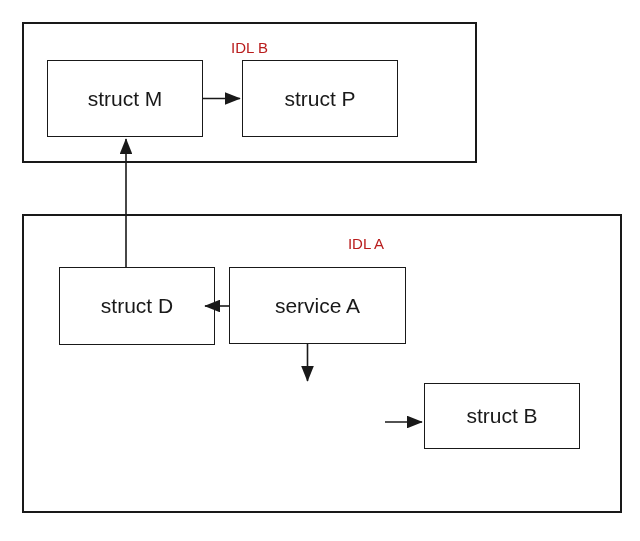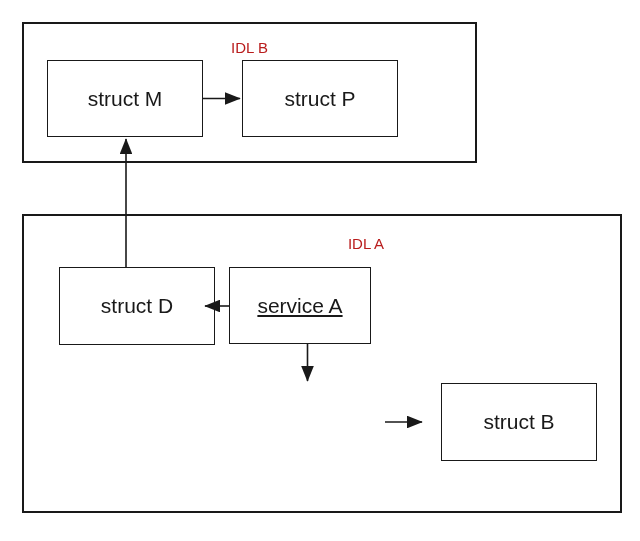--- a/index.html
+++ b/index.html
@@ -57,23 +57,23 @@
   
   #group-idl-b { left: 22px; top: 22px;  width: 455px; height: 141px; }
   #group-idl-b .group-label { top: 16px; }
   #group-idl-a { left: 22px; top: 214px; width: 600px; height: 299px; }
   #group-idl-a .group-label { top: 20px; padding-left: 44px; }
 
   
   #node-struct-m  { left: 47px;  top: 60px;  width: 156px; height: 77px; }
   #node-struct-p  { left: 242px; top: 60px;  width: 156px; height: 77px; text-align: right; }
   #node-struct-d  { left: 47px;  top: 267px; width: 156px; height: 78px; margin-left: 12px; }
-  #node-service-a { left: 229px; top: 267px; width: 142px; height: 77px; text-decoration: underline; }
+  #node-service-a { left: 229px; top: 267px; width: 177px; height: 77px; }
   #node-struct-a  { left: 229px; top: 383px; width: 156px; height: 78px; }
-  #node-struct-b  { left: 424px; top: 383px; width: 156px; height: 78px; margin-left: 17px; }
+  #node-struct-b  { left: 424px; top: 383px; width: 156px; height: 66px; }
 </style>
 </head>
 <body>
 
 <div class="canvas">
 
   <div class="group-box" id="group-idl-b">
     <div class="group-label">IDL B</div>
   </div>
 

